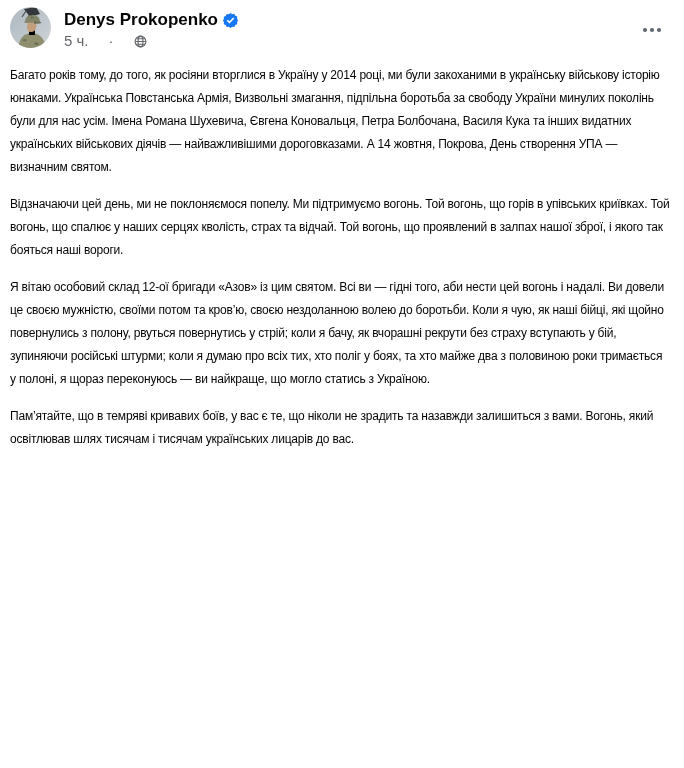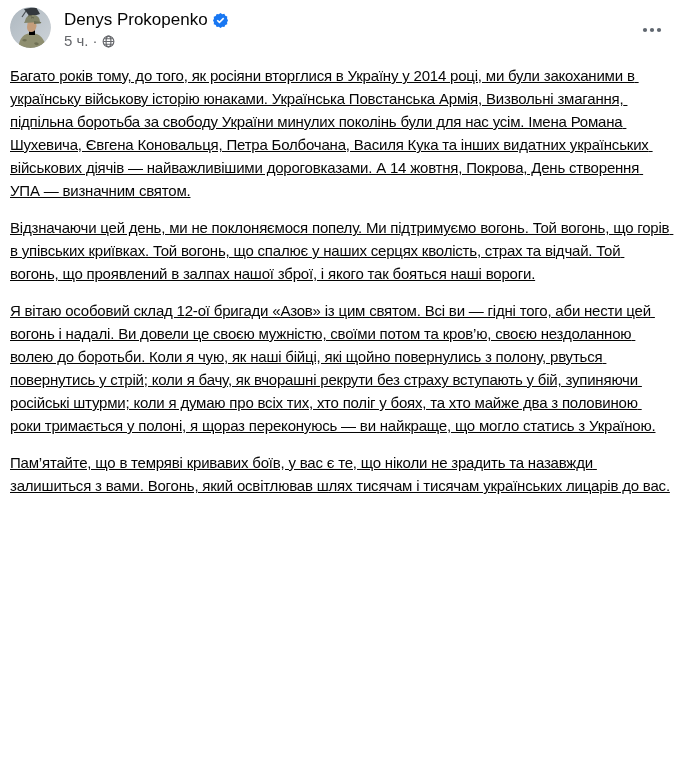--- a/index.html
+++ b/index.html
@@ -40,33 +40,33 @@
     min-width: 0;
   }
   .name-row {
     display: flex;
     align-items: center;
     gap: 5px;
     line-height: 20px;
   }
   .author-name {
     font-size: 17px;
-    font-weight: 400;
+    font-weight: 700;
     color: #050505;
     cursor: pointer;
   }
   .verified-badge {
     display: inline-flex;
     width: 15px;
     height: 15px;
   }
   .meta-row {
     display: flex;
     align-items: center;
-    gap: 4px;
+    gap: 20px;
     margin-top: 1px;
     font-size: 15px;
     color: #65676b;
     line-height: 19px;
   }
   .meta-timestamp { cursor: pointer; }
   .meta-dot { color: #65676b; }
   .globe-wrap { display: inline-flex; margin-top: 1px; }
   .more-btn {
     position: absolute;
@@ -78,25 +78,24 @@
     background: transparent;
     border-radius: 50%;
     display: flex;
     align-items: center;
     justify-content: center;
     cursor: pointer;
   }
   
   .post-body {
     padding: 14px 13px 0 10px;
-    font-size: 15px;
+    font-size: 12px;
     line-height: 23px;
     color: #050505;
     letter-spacing: -0.2px;
-    text-decoration: underline;
   }
   .post-body p {
     margin: 0 0 14px 0;
     white-space: pre-wrap;
   }
   .post-body p:last-child { margin-bottom: 0; }
 </style>
 </head>
 <body>
 

